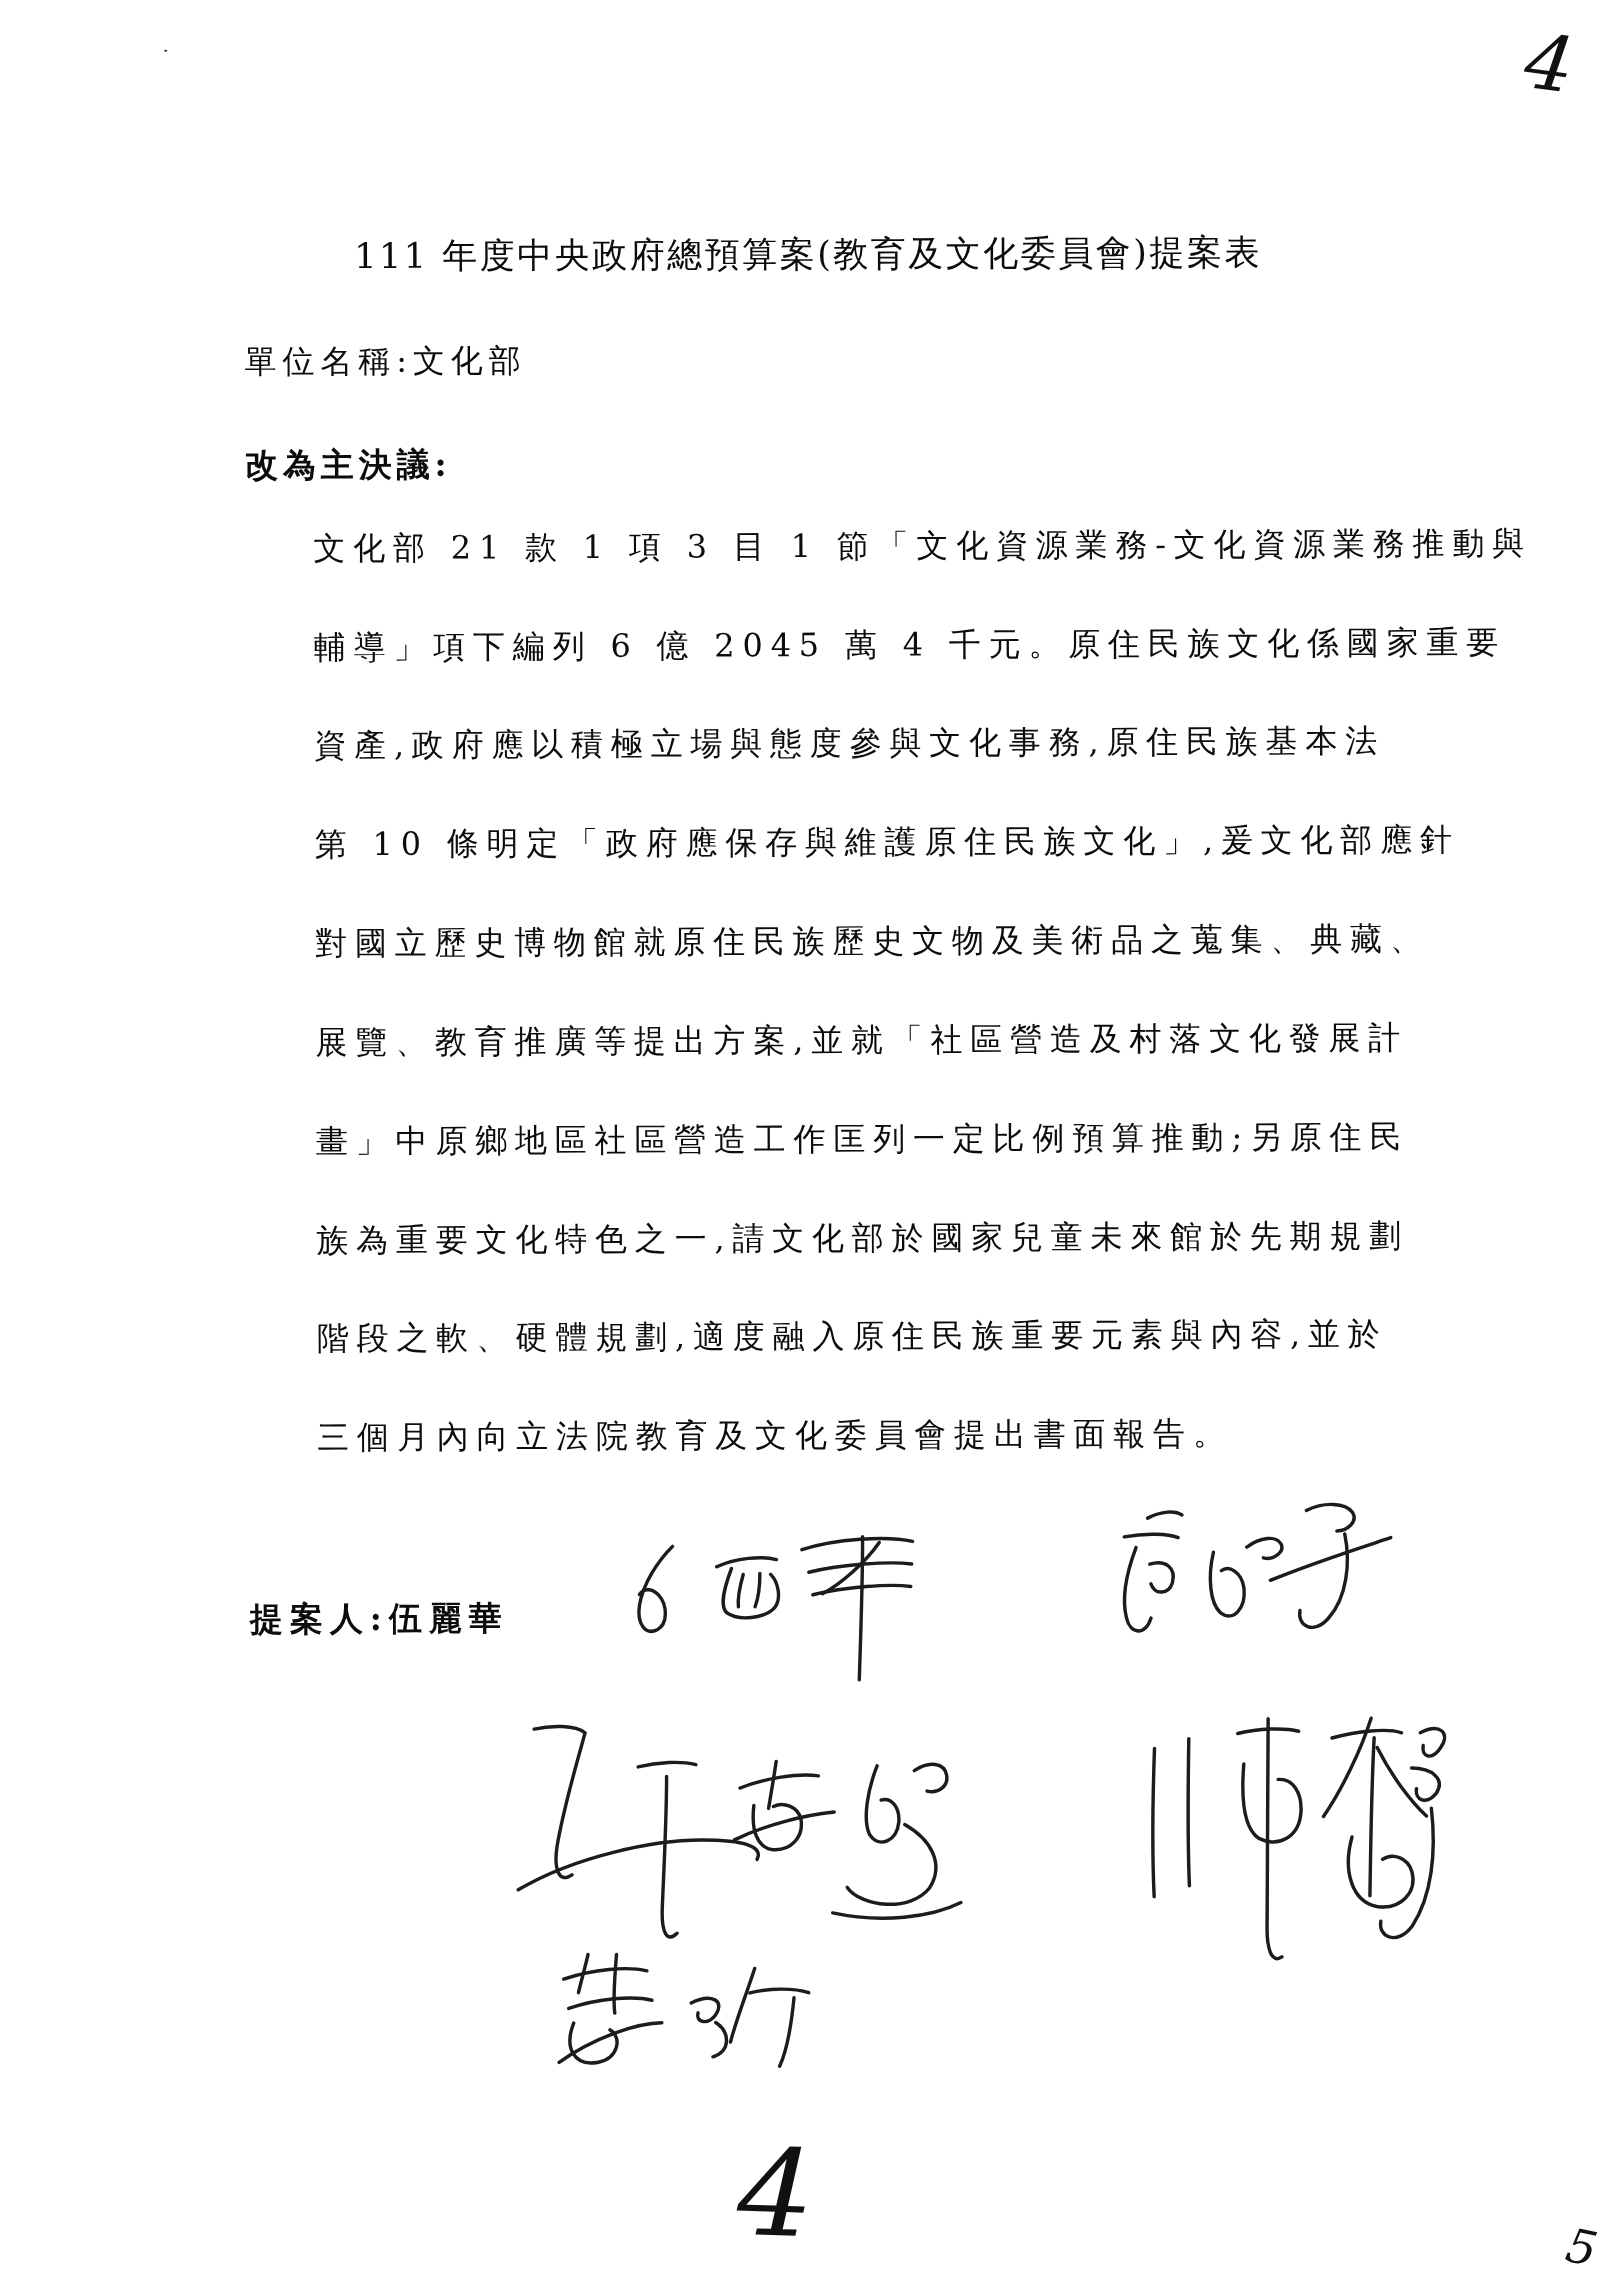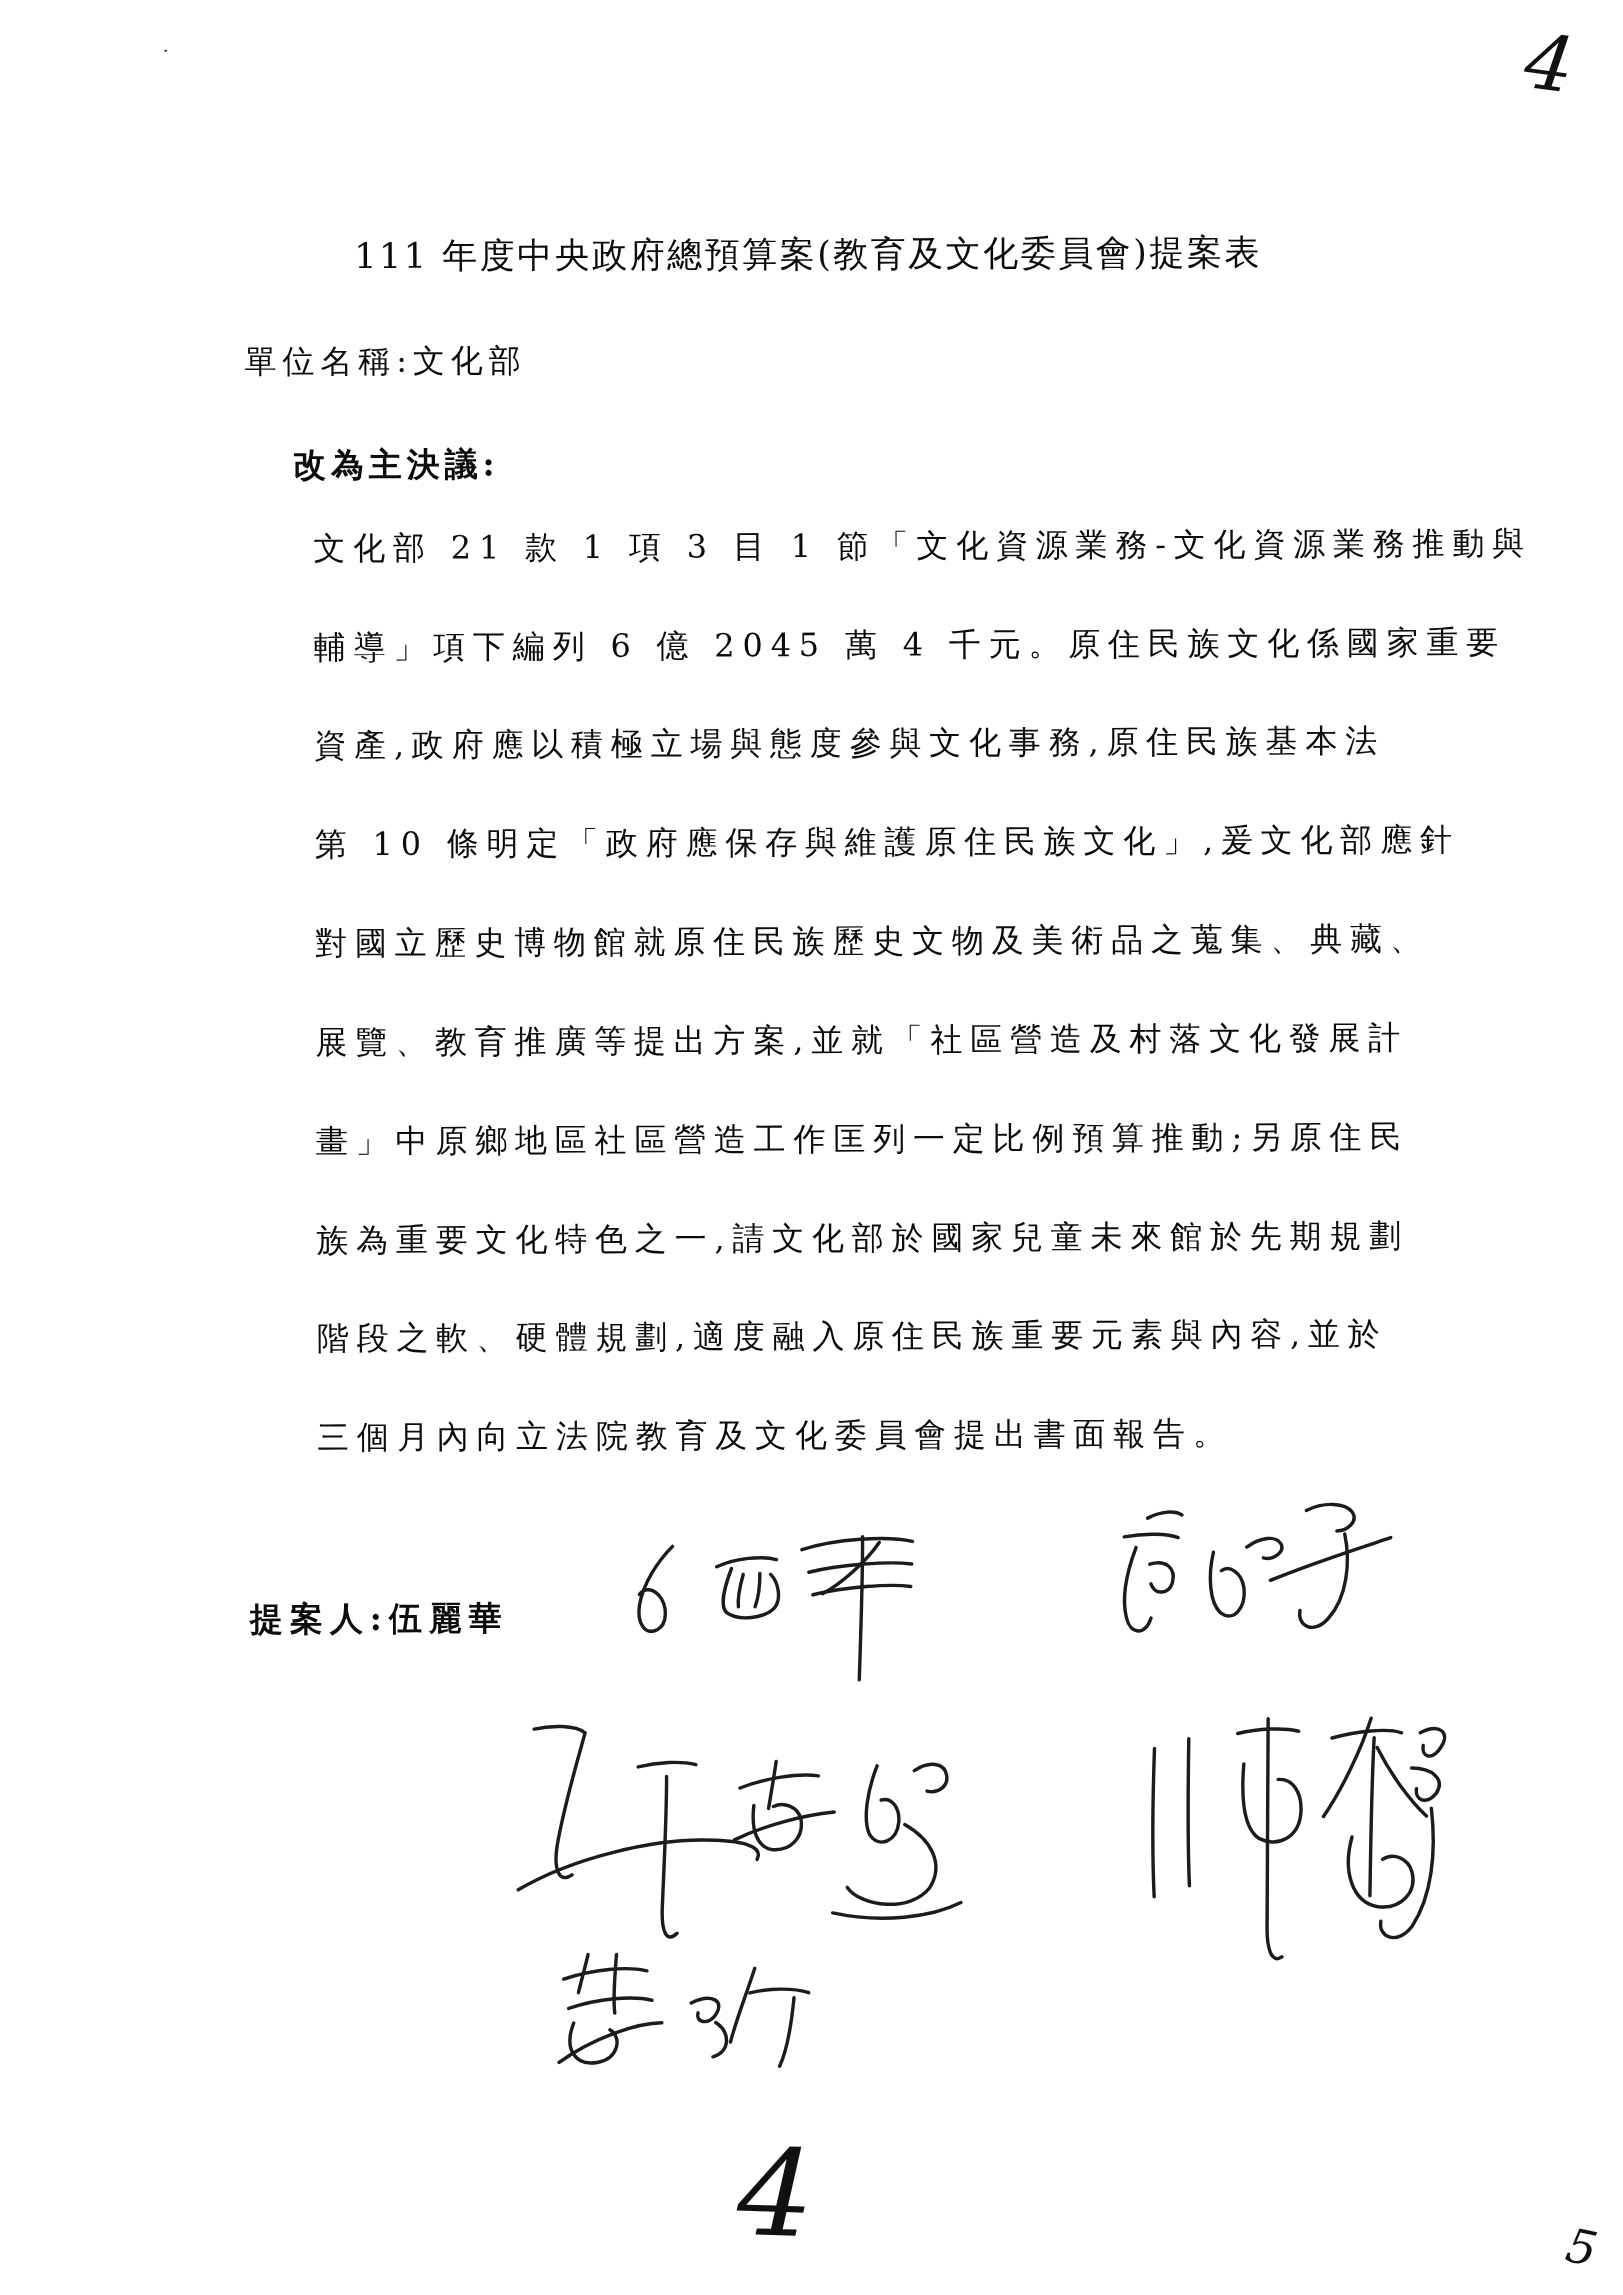--- a/index.html
+++ b/index.html
@@ -17,21 +17,21 @@
     text-align:center;
     font-size:35px;line-height:1;letter-spacing:2.5px;
     white-space:nowrap;
   }
   .unit-line{
     position:absolute;top:343px;left:248px;
     font-size:32px;line-height:1;letter-spacing:5.9px;white-space:nowrap;
   }
   .heading-line{
     position:absolute;top:446px;left:248px;
-    font-size:33px;line-height:1;letter-spacing:4.9px;font-weight:700;white-space:nowrap;margin-left:48px;
+    font-size:33px;line-height:1;letter-spacing:4.9px;font-weight:700;white-space:nowrap;
   }
   .body-line{
     position:absolute;left:316px;
     font-size:32px;line-height:1;letter-spacing:7.8px;white-space:nowrap;
   }
   .proposer-line{
     position:absolute;top:1600px;left:248px;
     font-size:33px;line-height:1;letter-spacing:6.9px;font-weight:700;white-space:nowrap;
   }
   .sig{position:absolute;}

